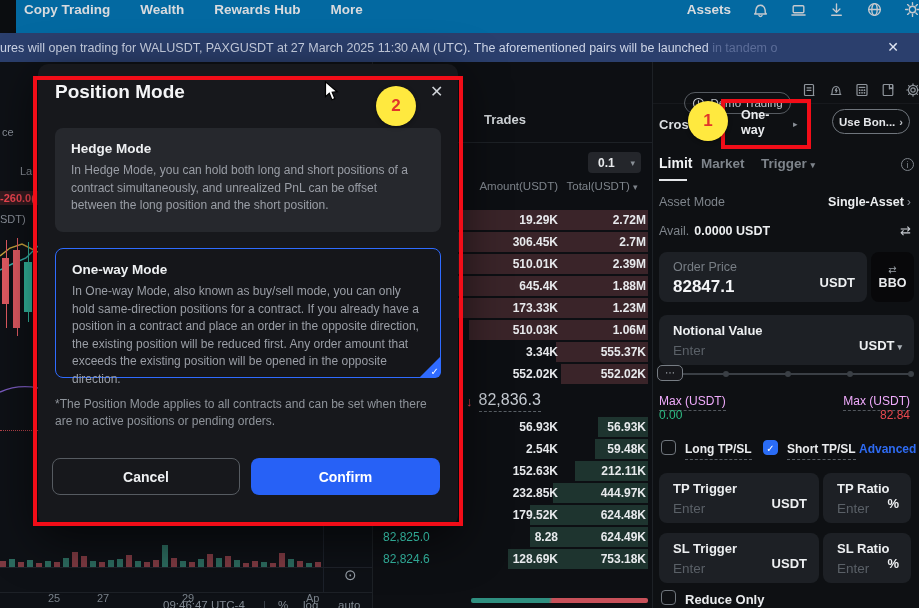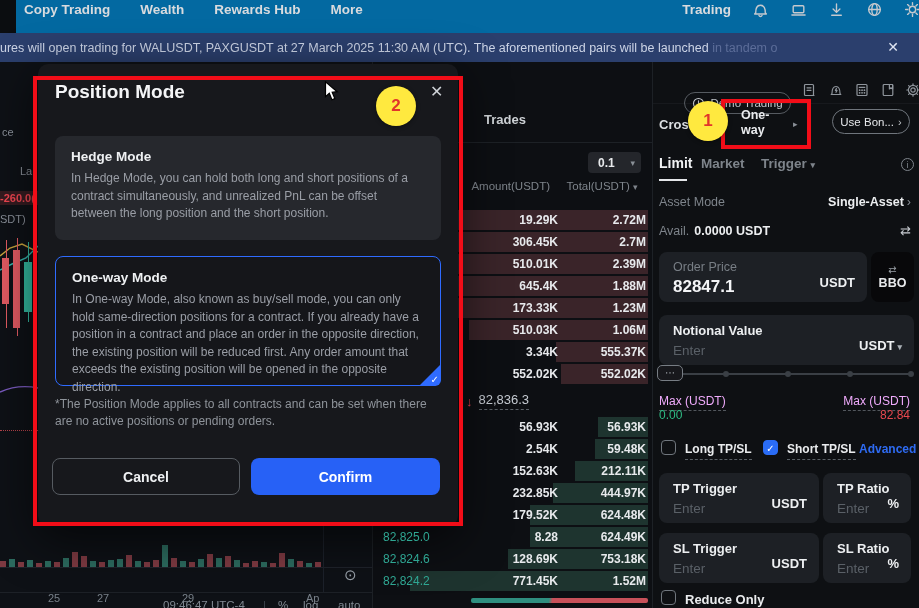--- a/index.html
+++ b/index.html
@@ -40,49 +40,49 @@
   .dotline{position:absolute;height:0;border-top:1px dotted #b8424a;}
   .curve{position:absolute;}
 
   
   .orderbook{position:absolute;left:372px;top:62px;width:280px;height:546px;background:#0d0f13;border-left:1px solid #1d2126;}
   .ob-tab{position:absolute;left:111px;top:50px;font-size:13px;font-weight:600;color:#ced2d6;}
   .ob-divider{position:absolute;left:0;top:80px;width:280px;height:1px;background:#1d2126;}
   .ob-group{position:absolute;left:215px;top:90px;width:53px;height:21px;background:#24262b;border-radius:4px;display:flex;align-items:center;padding:0 6px 0 10px;}
   .ob-group .gv{font-size:12px;font-weight:600;color:#e8eaec;flex:1;}
   .ob-group .caret{font-size:9px;color:#8a9097;}
-  .ob-head{position:absolute;left:0;top:118px;width:280px;display:flex;padding:0 7px 0 10px;font-size:11.5px;color:#7e848b;gap:8px;}
+  .ob-head{position:absolute;left:0;top:118px;width:280px;display:flex;padding:0 7px 0 10px;font-size:11.5px;color:#7e848b;}
   .ob-head .h-sp{width:62px;} .ob-head .h-amt{flex:1;text-align:right;} .ob-head .h-tot{width:88px;text-align:center;}
   .ob-rows{position:absolute;left:0;width:280px;}
   .rows-asks{top:147px;} .rows-bids{top:354px;}
   .ob-row{position:relative;height:22px;display:flex;align-items:center;padding:0 7px 0 10px;}
   .ob-row .depth{position:absolute;top:1px;bottom:1px;right:5px;z-index:0;}
   .ask .depth{background:#3a2429;} .bid .depth{background:#1e342f;}
   .ob-row span{position:relative;z-index:1;}
   .ob-row .price{width:62px;font-size:12px;font-weight:500;color:#2fa793;}
   .ob-row .amt{flex:1;text-align:right;font-size:12px;font-weight:600;color:#e7e9ec;}
   .ob-row .tot{width:88px;text-align:right;font-size:12px;font-weight:600;color:#e7e9ec;}
   .ob-last{position:absolute;left:0;top:326px;height:26px;display:flex;align-items:center;padding-left:93px;}
   .last-arrow{color:#ef4550;font-size:13px;margin-right:6px;}
-  .last-price{font-size:13px;color:#c6cbd2;border-bottom:1px dashed #5a6066;padding-bottom:2px;}
+  .last-price{font-size:16px;color:#c6cbd2;border-bottom:1px dashed #5a6066;padding-bottom:2px;}
   .depth-bar{position:absolute;left:98px;top:536px;width:177px;height:5px;border-radius:2px;
     background:linear-gradient(100deg,#2f8f80 0 44%,#c8515a 46% 100%);}
 
   
   .rightpanel{position:absolute;left:652px;top:62px;width:267px;height:546px;background:#0e1013;border-left:1px solid #1d2126;}
   .rp-strip{position:absolute;left:0;top:0;width:267px;height:42px;border-bottom:1px solid #17191d;}
   .demo-pill{position:absolute;left:31px;top:30px;width:107px;height:22px;border:1px solid #565b61;border-radius:11px;display:flex;align-items:center;justify-content:center;gap:5px;font-size:11.5px;color:#c3c7cc;}
   .pico{position:absolute;top:20px;width:16px;height:16px;}
   .pico svg{stroke:#8f959c;fill:none;stroke-width:1.2;stroke-linecap:round;stroke-linejoin:round;}
   .rp-cross{position:absolute;left:6px;top:55px;font-size:13px;font-weight:600;color:#dcdfe2;}
   .rp-cross .tri{font-size:9px;color:#8a9097;margin-left:3px;}
   .mode-btn{position:absolute;left:88px;top:46px;width:60px;}
   .mode-line{font-size:12.5px;font-weight:600;color:#e9ebee;line-height:15px;}
   .mode-tri{position:absolute;left:140px;top:57px;font-size:9px;color:#8a9097;}
-  .usebon{position:absolute;left:179px;top:47px;width:78px;height:25px;border:1px solid #6f757c;border-radius:13px;display:flex;align-items:center;justify-content:center;gap:4px;font-size:11.5px;font-weight:400;color:#e5e7ea;}
+  .usebon{position:absolute;left:179px;top:47px;width:78px;height:25px;border:1px solid #6f757c;border-radius:13px;display:flex;align-items:center;justify-content:center;gap:4px;font-size:11.5px;font-weight:700;color:#e5e7ea;}
   .usebon .chev{font-size:11px;color:#c0c4c9;}
   .tab-limit{position:absolute;left:6px;top:93px;font-size:14px;font-weight:700;color:#f0f2f4;}
   .tab-underline{position:absolute;left:6px;top:117px;width:28px;height:2px;background:#e4e6e9;}
   .tab-market{position:absolute;left:48px;top:94px;font-size:13.5px;font-weight:600;color:#7e848b;}
   .tab-trigger{position:absolute;left:108px;top:94px;font-size:13.5px;font-weight:600;color:#7e848b;}
   .tab-trigger .caret{font-size:9px;}
   .info-i{position:absolute;left:248px;top:96px;width:13px;height:13px;border:1px solid #7e848b;border-radius:50%;color:#7e848b;font-size:9px;text-align:center;line-height:12px;}
   .row-label{font-size:12.5px;color:#7e848b;}
   .asset-row{position:absolute;left:6px;top:133px;width:252px;display:flex;}
   .asset-val{margin-left:auto;font-size:12.5px;font-weight:700;color:#eceef0;}
@@ -110,21 +110,21 @@
   .cb{position:absolute;width:15px;height:15px;border:1.5px solid #70767d;border-radius:4px;}
   .cb.checked{background:#2a6cf5;border-color:#2a6cf5;color:#fff;font-size:10px;text-align:center;line-height:15px;}
   .tpsl-lab{position:absolute;top:380px;font-size:12px;font-weight:700;color:#e9ebed;border-bottom:1px dashed #5a6066;padding-bottom:3px;}
   .advanced{position:absolute;left:206px;top:380px;font-size:12px;font-weight:600;color:#2e6bf2;}
   .reduce-lab{position:absolute;left:32px;top:530px;font-size:13px;font-weight:700;color:#e9ebed;}
 
   
   .modal{position:absolute;left:38px;top:64px;width:420px;height:462px;background:#17181c;border-radius:10px;box-shadow:0 12px 48px rgba(0,0,0,.65);}
   .m-title{position:absolute;left:17px;top:17px;font-size:19px;font-weight:800;color:#f4f5f7;}
   .m-close{position:absolute;left:392px;top:18px;font-size:16px;color:#cfd3d8;}
-  .m-card{position:absolute;left:17px;width:386px;border-radius:8px;padding:13px 16px;margin-top:8px;}
+  .m-card{position:absolute;left:17px;width:386px;border-radius:8px;padding:13px 16px;}
   .m-hedge{top:64px;height:104px;background:#26282d;}
   .m-oneway{top:184px;height:130px;background:#15161a;border:1.5px solid #2f6bff;}
   .m-card-title{font-size:13.5px;font-weight:700;color:#eef0f2;margin-bottom:6px;}
   .m-card-body{font-size:12px;line-height:17.5px;color:#9a9ea6;}
   .sel-corner{position:absolute;right:-1px;bottom:-1px;width:0;height:0;border-left:22px solid transparent;border-bottom:22px solid #2f6bff;border-bottom-right-radius:6px;}
   .sel-check{position:absolute;right:1px;bottom:0;font-size:10px;color:#fff;}
   .m-note{position:absolute;left:17px;top:332px;width:392px;font-size:12px;line-height:17px;color:#8f949b;}
   .m-btn{position:absolute;top:394px;height:37px;border-radius:8px;display:flex;align-items:center;justify-content:center;font-size:14px;font-weight:700;}
   .btn-cancel{left:14px;width:188px;border:1px solid #565b61;color:#eef0f2;}
   .btn-confirm{left:213px;width:189px;background:#2761f6;color:#fff;}
@@ -142,21 +142,21 @@
 
 <div id="app">
 
   <div class="topnav">
     <div class="topnav-inner">
       <span class="nav-item">Copy Trading</span>
       <span class="nav-item">Wealth</span>
       <span class="nav-item">Rewards Hub</span>
       <span class="nav-item">More</span>
       <div class="topnav-right">
-        <span class="assets">Trading</span>
+        <span class="assets">Assets</span>
         <span class="tico"><svg viewBox="0 0 16 16" width="17" height="17">
               <path d="M3.5 11c0-4 .8-7 4.5-7s4.5 3 4.5 7l1 1.2H2.5Z"></path>
               <path d="M6.6 13.6a1.5 1.5 0 0 0 2.8 0"></path>
             </svg></span>
         <span class="tico"><svg viewBox="0 0 16 16" width="17" height="17">
               <rect x="3" y="4.5" width="10" height="6.5" rx="1"></rect>
               <path d="M1.8 13.2h12.4"></path>
             </svg></span>
         <span class="tico"><svg viewBox="0 0 16 16" width="17" height="17">
               <path d="M8 2.8v7.4"></path>
@@ -385,26 +385,20 @@
           <span class="tot">624.49K</span>
         </div>
 
         <div class="ob-row bid">
           <span class="depth" style="width: 50%;"></span>
           <span class="price">82,824.6</span>
           <span class="amt">128.69K</span>
           <span class="tot">753.18K</span>
         </div>
 
-        <div class="ob-row bid">
-          <span class="depth" style="width: 85%;"></span>
-          <span class="price">82,824.2</span>
-          <span class="amt">771.45K</span>
-          <span class="tot">1.52M</span>
-        </div>
       </div>
 
     <div class="depth-bar"></div>
   </div>
 
   <div class="rightpanel">
     <div class="rp-strip">
       <div class="demo-pill">
         <svg width="13" height="13" viewBox="0 0 14 14" style="stroke:#c3c7cc;fill:none;stroke-width:1.2;stroke-linecap:round;">
             <circle cx="7" cy="7" r="5.4"></circle>

